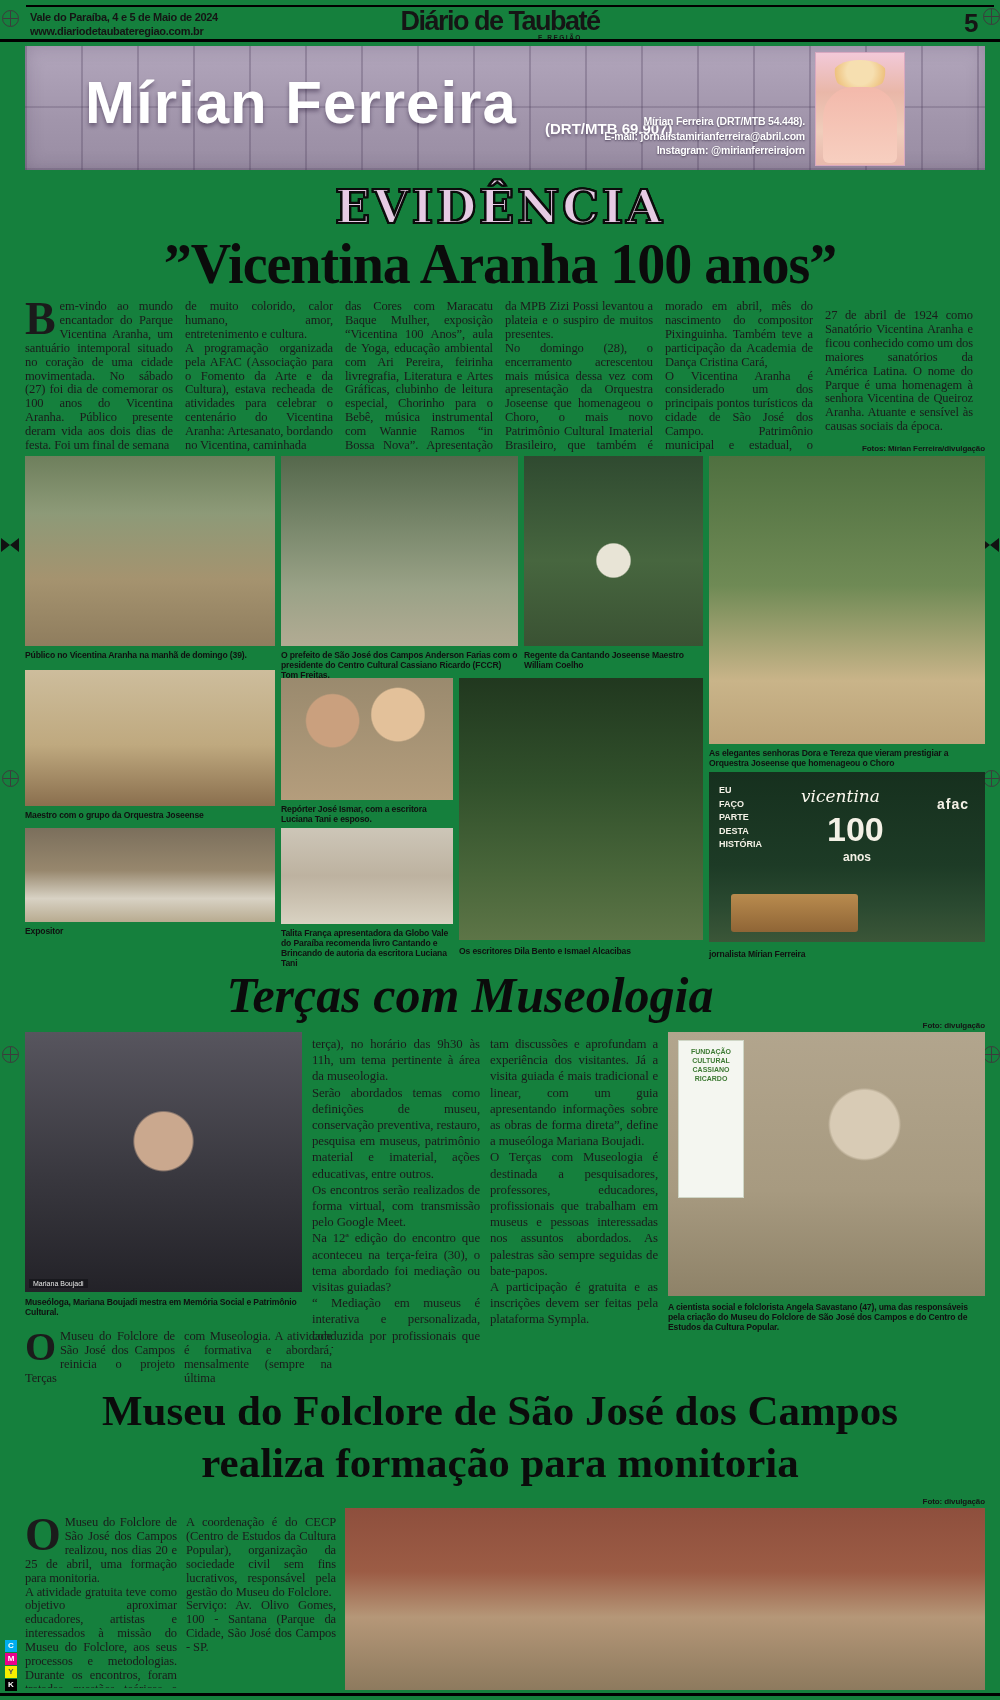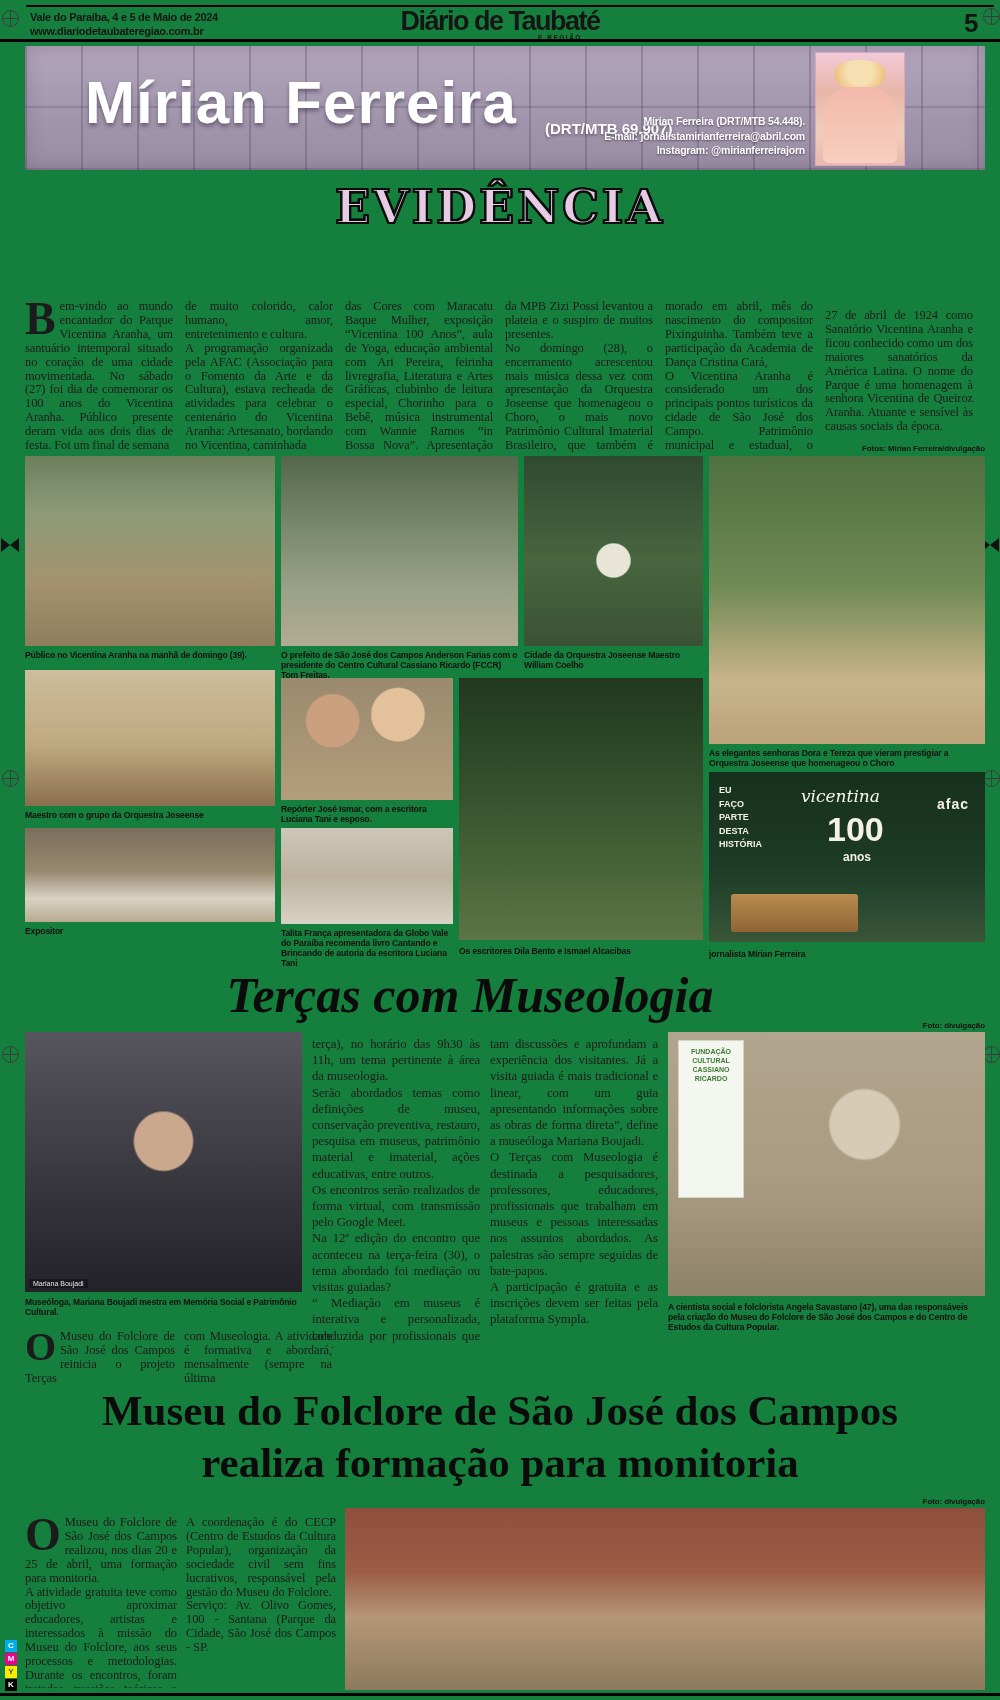--- a/index.html
+++ b/index.html
@@ -122,20 +122,21 @@
     <span class="banner-cred abs" style="left:520px;top:74px;">(DRT/MTB 69.907)</span>
     <div class="banner-contact abs" style="left:430px;top:68px;width:350px;">
       <div>Mírian Ferreira (DRT/MTB 54.448).</div>
       <div>E-mail: jornalistamirianferreira@abril.com</div>
       <div>Instagram: @mirianferreirajorn</div>
     </div>
     <div class="abs banner-photo" style="left:790px;top:6px;width:88px;height:112px;position:absolute;"></div>
   </div>
 
   <div class="abs evidencia" style="left:0;top:180px;width:1000px;">EVIDÊNCIA</div>
+  <div class="abs headline-main" style="left:0;top:232px;width:1000px;">”Vicentina Aranha 100 anos”</div>
 
   <div class="abs" style="left:25px;top:300px;width:960px;height:154px;display:flex;gap:12px;">
     <div class="bodycol" style="width:148px;"><span class="dropcap">B</span><span>em-vindo ao mundo encantador do Parque Vicentina Aranha, um santuário intemporal situado no coração de uma cidade movimentada. No sábado (27) foi dia de comemorar os 100 anos do Vicentina Aranha. Público presente deram vida aos dois  dias de festa. Foi um final de semana</span></div>
     <div class="bodycol" style="width:148px;">de muito colorido, calor humano, amor, entretenimento e cultura.
 A programação organizada pela AFAC (Associação para o Fomento da Arte e da Cultura), estava recheada de atividades para celebrar o centenário do Vicentina Aranha: Artesanato, bordando no Vicentina, caminhada</div>
     <div class="bodycol" style="width:148px;">das Cores com Maracatu Baque Mulher, exposição “Vicentina 100 Anos”, aula de Yoga, educação ambiental com Ari Pereira, feirinha livregrafia, Literatura e Artes Gráficas, clubinho de leitura especial, Chorinho para o Bebê, música instrumental com Wannie Ramos “in Bossa Nova”. Apresentação da musa</div>
     <div class="bodycol" style="width:148px;">da MPB Zizi Possi levantou a plateia e o suspiro de muitos presentes.
 No domingo (28), o encerramento acrescentou mais música dessa vez com apresentação da Orquestra Joseense que homenageou o Choro, o mais novo Patrimônio Cultural Imaterial Brasileiro, que também é come-</div>
     <div class="bodycol" style="width:148px;">morado em abril, mês do nascimento do compositor Pixinguinha. Também teve a participação da Academia de Dança Cristina Cará,
 O Vicentina Aranha é considerado um dos principais pontos turísticos da cidade de São José dos Campo. Patrimônio municipal e estadual, o parque foi fundado em</div>
@@ -143,21 +144,21 @@
   </div>
   <div class="abs credit" style="left:700px;top:444px;width:285px;">Fotos: Mírian Ferreira/divulgação</div>
 
   <div class="ph ph-crowd1" style="left:25px;top:456px;width:250px;height:190px;"></div>
   <div class="ph ph-crowd2" style="left:281px;top:456px;width:237px;height:190px;"></div>
   <div class="ph ph-conductor" style="left:524px;top:456px;width:179px;height:190px;"></div>
   <div class="ph ph-ladies" style="left:709px;top:456px;width:276px;height:288px;"></div>
 
   <div class="abs caption" style="left:25px;top:650px;width:250px;">Público no Vicentina Aranha na manhã de domingo (39).</div>
   <div class="abs caption" style="left:281px;top:650px;width:237px;">O prefeito de São José dos Campos Anderson Farias com o presidente do Centro Cultural Cassiano Ricardo (FCCR) Tom Freitas.</div>
-  <div class="abs caption" style="left:524px;top:650px;width:179px;">Cidade da Orquestra Joseense Maestro William Coelho</div>
+  <div class="abs caption" style="left:524px;top:650px;width:179px;">Regente da Cantando Joseense Maestro William Coelho</div>
   <div class="abs caption" style="left:709px;top:748px;width:276px;">As elegantes senhoras Dora e Tereza que vieram prestigiar a Orquestra Joseense que homenageou o Choro</div>
 
   <div class="ph ph-maestro" style="left:25px;top:670px;width:250px;height:136px;"></div>
   <div class="abs caption" style="left:25px;top:810px;width:250px;">Maestro com o grupo da Orquestra Joseense</div>
 
   <div class="ph ph-selfie" style="left:281px;top:678px;width:172px;height:122px;"></div>
   <div class="abs caption" style="left:281px;top:804px;width:172px;">Repórter José Ismar, com a escritora Luciana Tani e esposo.</div>
 
   <div class="ph ph-biggroup" style="left:459px;top:678px;width:244px;height:262px;"></div>
   <div class="abs caption" style="left:459px;top:946px;width:244px;">Os escritores Dila Bento e Ismael Alcacibas</div>

